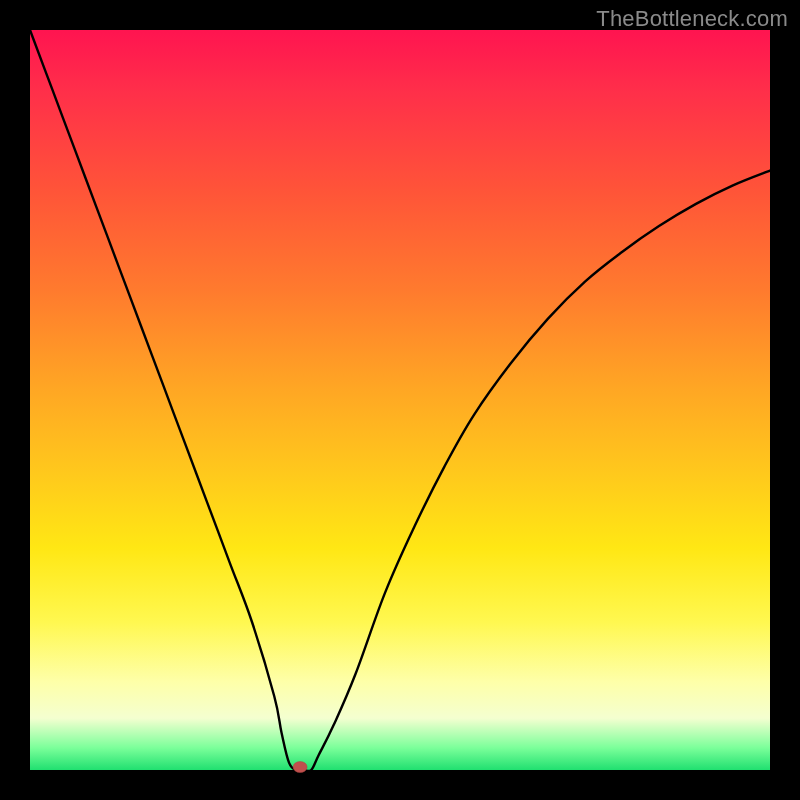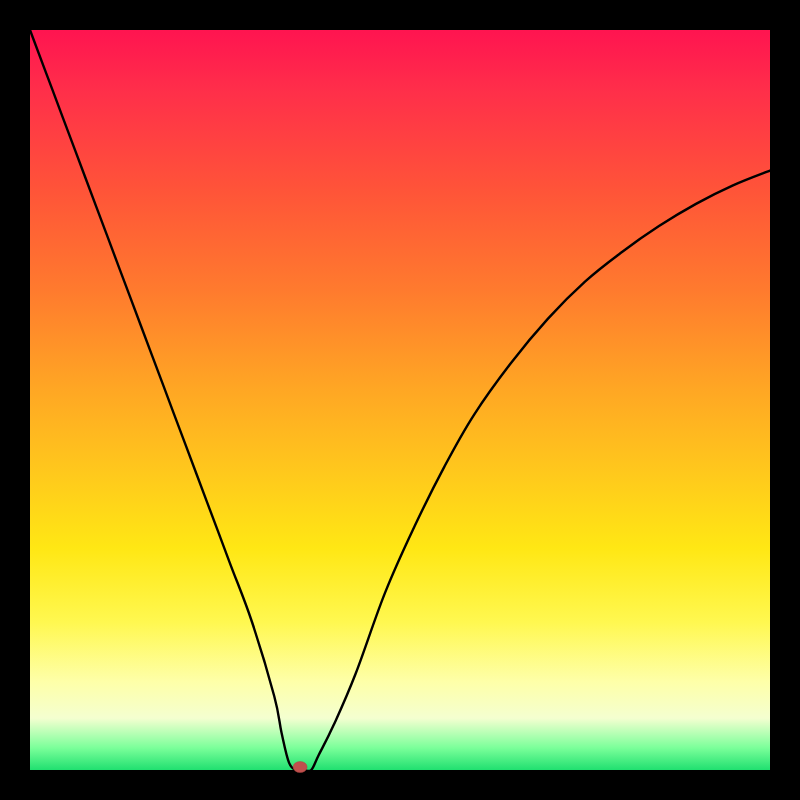--- a/index.html
+++ b/index.html
@@ -78,13 +78,14 @@
 
 <div class="frame">
 
   <div class="plot-bg"></div>
 
   <svg class="curve" viewBox="0 0 740 740" preserveAspectRatio="none">
     <path id="curve-path" d="M 0.00 0.00 C 4.00 10.66, 14.21 37.89, 22.20 59.20 C 30.19 80.51, 36.41 97.09, 44.40 118.40 C 52.39 139.71, 58.61 156.29, 66.60 177.60 C 74.59 198.91, 80.81 215.49, 88.80 236.80 C 96.79 258.11, 103.01 274.69, 111.00 296.00 C 118.99 317.31, 125.21 333.89, 133.20 355.20 C 141.19 376.51, 147.41 393.09, 155.40 414.40 C 163.39 435.71, 169.61 452.29, 177.60 473.60 C 185.59 494.91, 191.81 511.49, 199.80 532.80 C 207.79 554.11, 214.01 568.02, 222.00 592.00 C 229.99 615.98, 238.87 646.02, 244.20 666.00 C 249.53 685.98, 248.94 691.01, 251.60 703.00 C 254.26 714.99, 256.34 725.94, 259.00 732.60 C 261.66 739.26, 263.74 738.67, 266.40 740.00 C 269.06 741.33, 271.14 740.00, 273.80 740.00 C 276.46 740.00, 278.54 742.66, 281.20 740.00 C 283.86 737.34, 284.60 733.19, 288.60 725.20 C 292.60 717.21, 296.74 710.25, 303.40 695.60 C 310.06 680.95, 316.28 667.78, 325.60 643.80 C 334.92 619.82, 344.54 589.04, 355.20 562.40 C 365.86 535.76, 374.14 518.44, 384.80 495.80 C 395.46 473.16, 403.74 456.58, 414.40 436.60 C 425.06 416.62, 432.01 403.45, 444.00 384.80 C 455.99 366.15, 467.68 350.32, 481.00 333.00 C 494.32 315.68, 504.68 303.25, 518.00 288.60 C 531.32 273.95, 541.68 263.59, 555.00 251.60 C 568.32 239.61, 578.68 231.99, 592.00 222.00 C 605.32 212.01, 615.68 204.76, 629.00 196.10 C 642.32 187.44, 652.68 181.23, 666.00 173.90 C 679.32 166.57, 689.68 161.39, 703.00 155.40 C 716.32 149.41, 733.34 143.26, 740.00 140.60"></path>
     <ellipse id="marker-dot" class="marker" rx="7" ry="5.5" cx="270.10" cy="737.00"></ellipse>
   </svg>
 
+  <div class="watermark">TheBottleneck.com</div>
 </div>
 
 </body></html>

